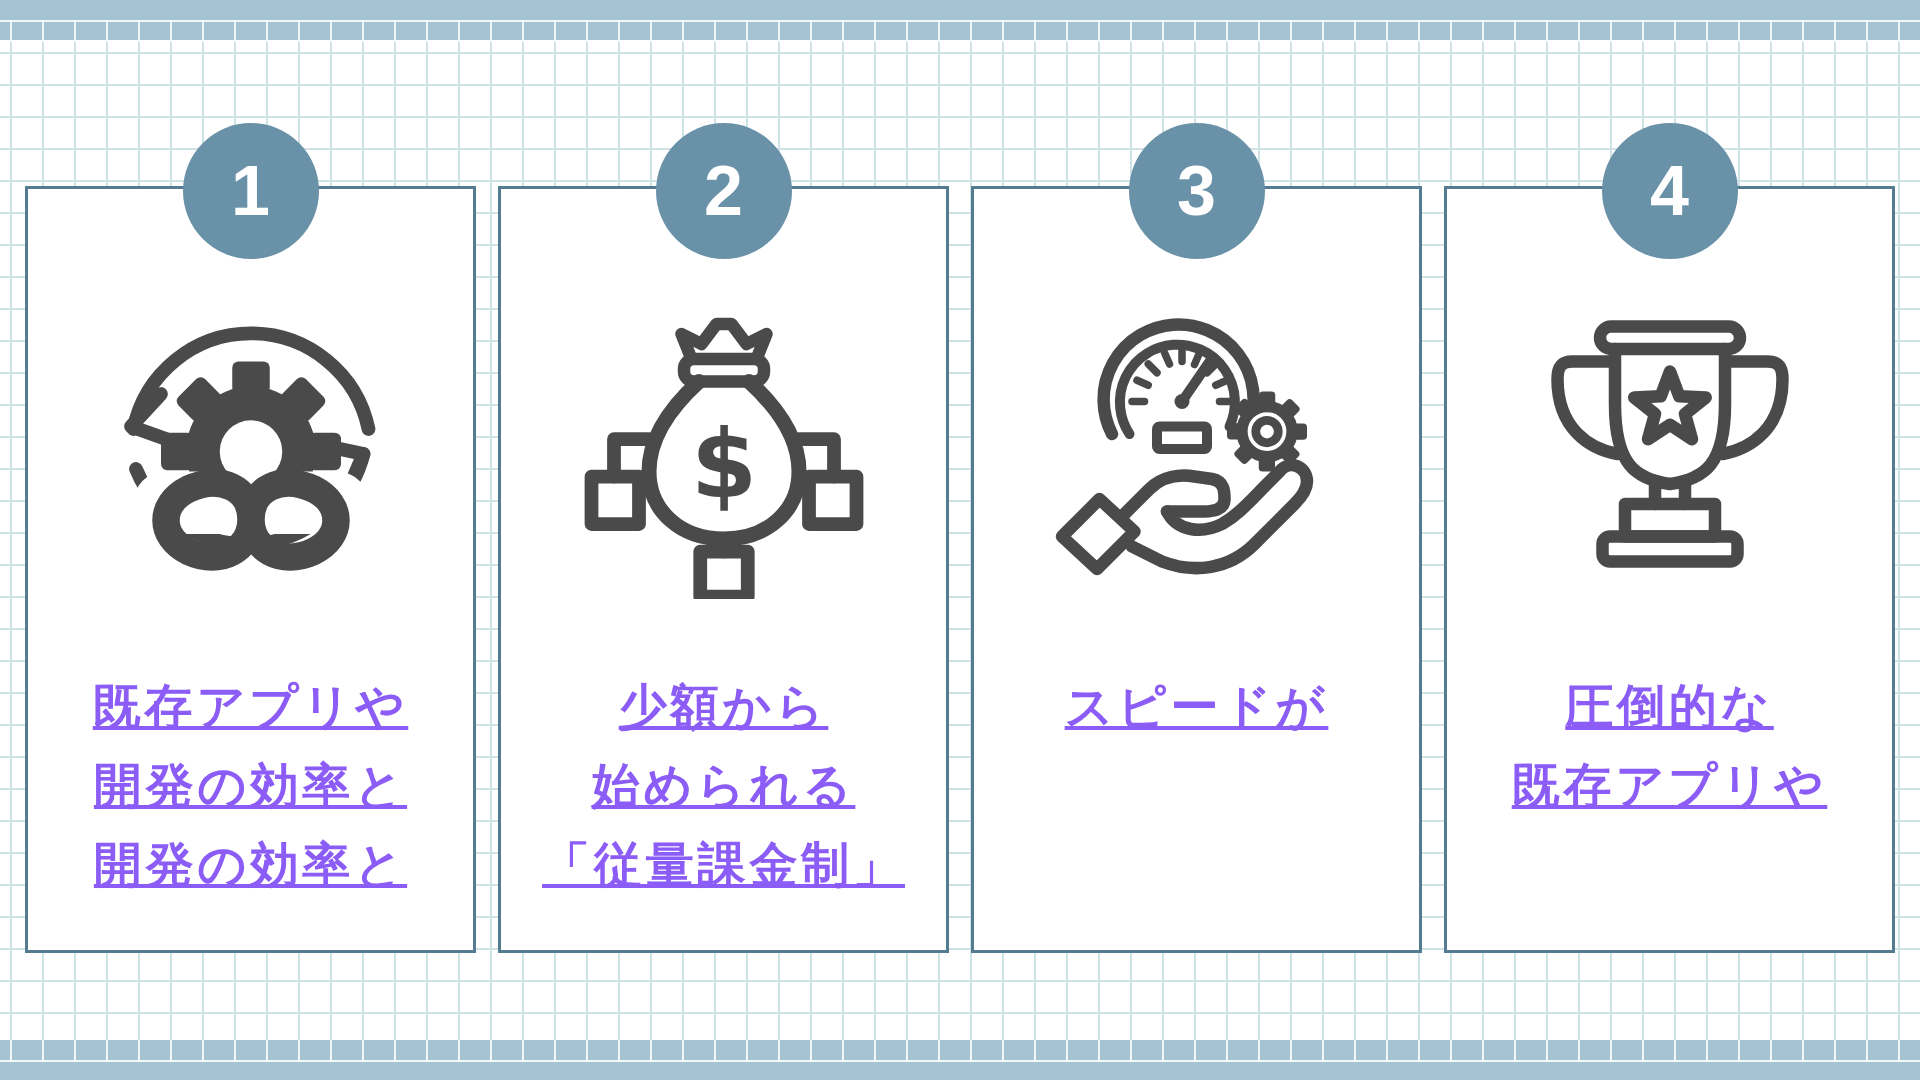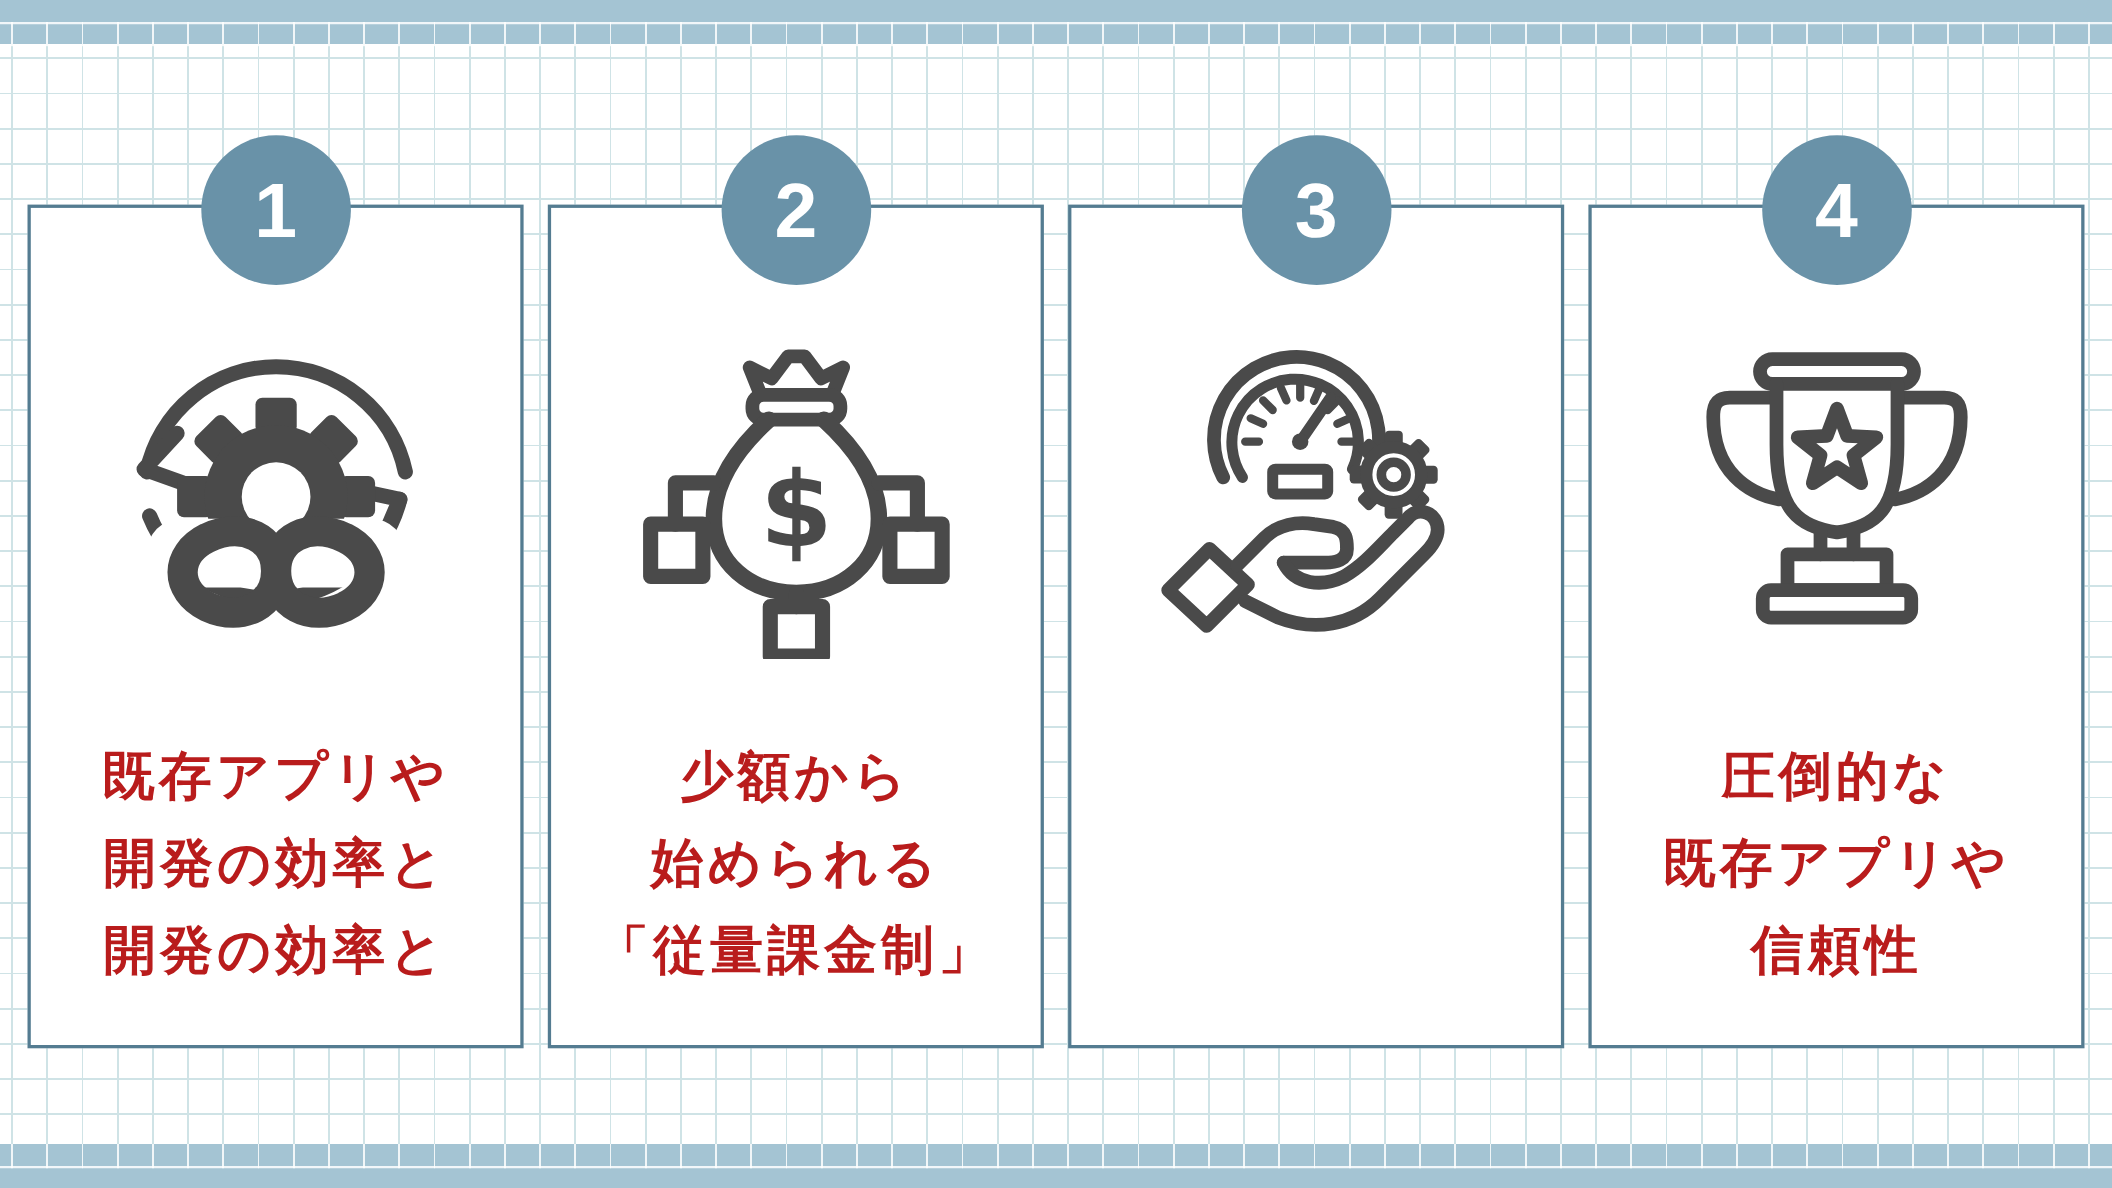--- a/index.html
+++ b/index.html
@@ -30,21 +30,21 @@
   .badge{
     position:absolute;top:-66px;left:50%;transform:translateX(-50%);
     width:136px;height:136px;border-radius:50%;background:#6992a8;
     display:flex;align-items:center;justify-content:center;
   }
   .badge span{color:#ffffff;font-size:70px;font-weight:700;line-height:1;}
   .icon-wrap{margin-top:100px;height:320px;display:flex;align-items:center;justify-content:center;}
   .icon-wrap svg{width:300px;height:300px;display:block;}
   .card-text{
     margin-top:58px;text-align:center;font-weight:700;font-size:48px;line-height:79px;
-    letter-spacing:.08em;color:#b91c1c;
+    letter-spacing:.08em;color:#8b5cf6;text-decoration:underline;
   }
   .st{stroke:#4a4a4a;fill:none;stroke-linecap:round;stroke-linejoin:round;}
   .fl{fill:#4a4a4a;stroke:none;}
   .wh{fill:#ffffff;stroke:none;}
   .dollar{font-family:"DejaVu Sans","Liberation Sans",sans-serif;}
 </style>
 </head>
 <body>
 
 <div class="stage">
@@ -135,20 +135,21 @@
           <rect class="fl" x="84.8" y="37" width="6.5" height="7" rx="1.5" transform="rotate(315 88 53)"></rect>
           <circle cx="88" cy="53" r="10" fill="#ffffff" stroke="#4a4a4a" stroke-width="4.5"></circle>
           <circle class="st" stroke-width="3.5" cx="88" cy="53" r="4.5"></circle>
         </g>
         <path class="st" stroke-width="5" d="M6,95 L21,80 L35,93 L20,108 Z"></path>
         <path class="st" stroke-width="5" d="M31,86 L41,76 C46,71 53,70 59,71 L66,72 C71,73 71,77 71,80 C71,84 67,85 63,85 L48,85"></path>
         <path class="st" stroke-width="5" d="M48,85 C52,93 62,94 70,90 C77,86 82,80 88,74 L93,69 C97,64 104,67 104,73 C104,76 102,79 99,82 L83,98 C73,108 59,110 46,105 L34,99"></path>
       </svg>
     </div>
     <div class="card-text">
+      <div>スピードが</div>
     </div>
   </div>
 
   <div class="card card4">
     <div class="badge">
       <span>4</span>
     </div>
     <div class="icon-wrap">
       <svg viewBox="0 0 120 120">
         <rect class="st" stroke-width="5" x="32" y="11" width="56" height="9" rx="4.5"></rect>
@@ -157,16 +158,15 @@
         <path class="st" stroke-width="5" d="M38,20 L38,42 C38,66 46,72 60,74 C74,72 82,66 82,42 L82,20"></path>
         <polygon class="st" stroke-width="5" points="60,29 63.7,38.9 74.3,39.4 66,46 68.8,56.1 60,50.3 51.2,56.1 54,46 45.7,39.4 56.3,38.9"></polygon>
         <path class="st" stroke-width="5" d="M54,74 L54,82 M66,74 L66,82"></path>
         <rect class="st" stroke-width="5" x="42" y="82" width="36" height="13"></rect>
         <rect class="st" stroke-width="5" x="33" y="95" width="54" height="10" rx="3"></rect>
       </svg>
     </div>
     <div class="card-text">
       <div>圧倒的な</div>
       <div>既存アプリや</div>
-      <div>信頼性</div>
     </div>
   </div>
 </div>
 
 </body></html>

